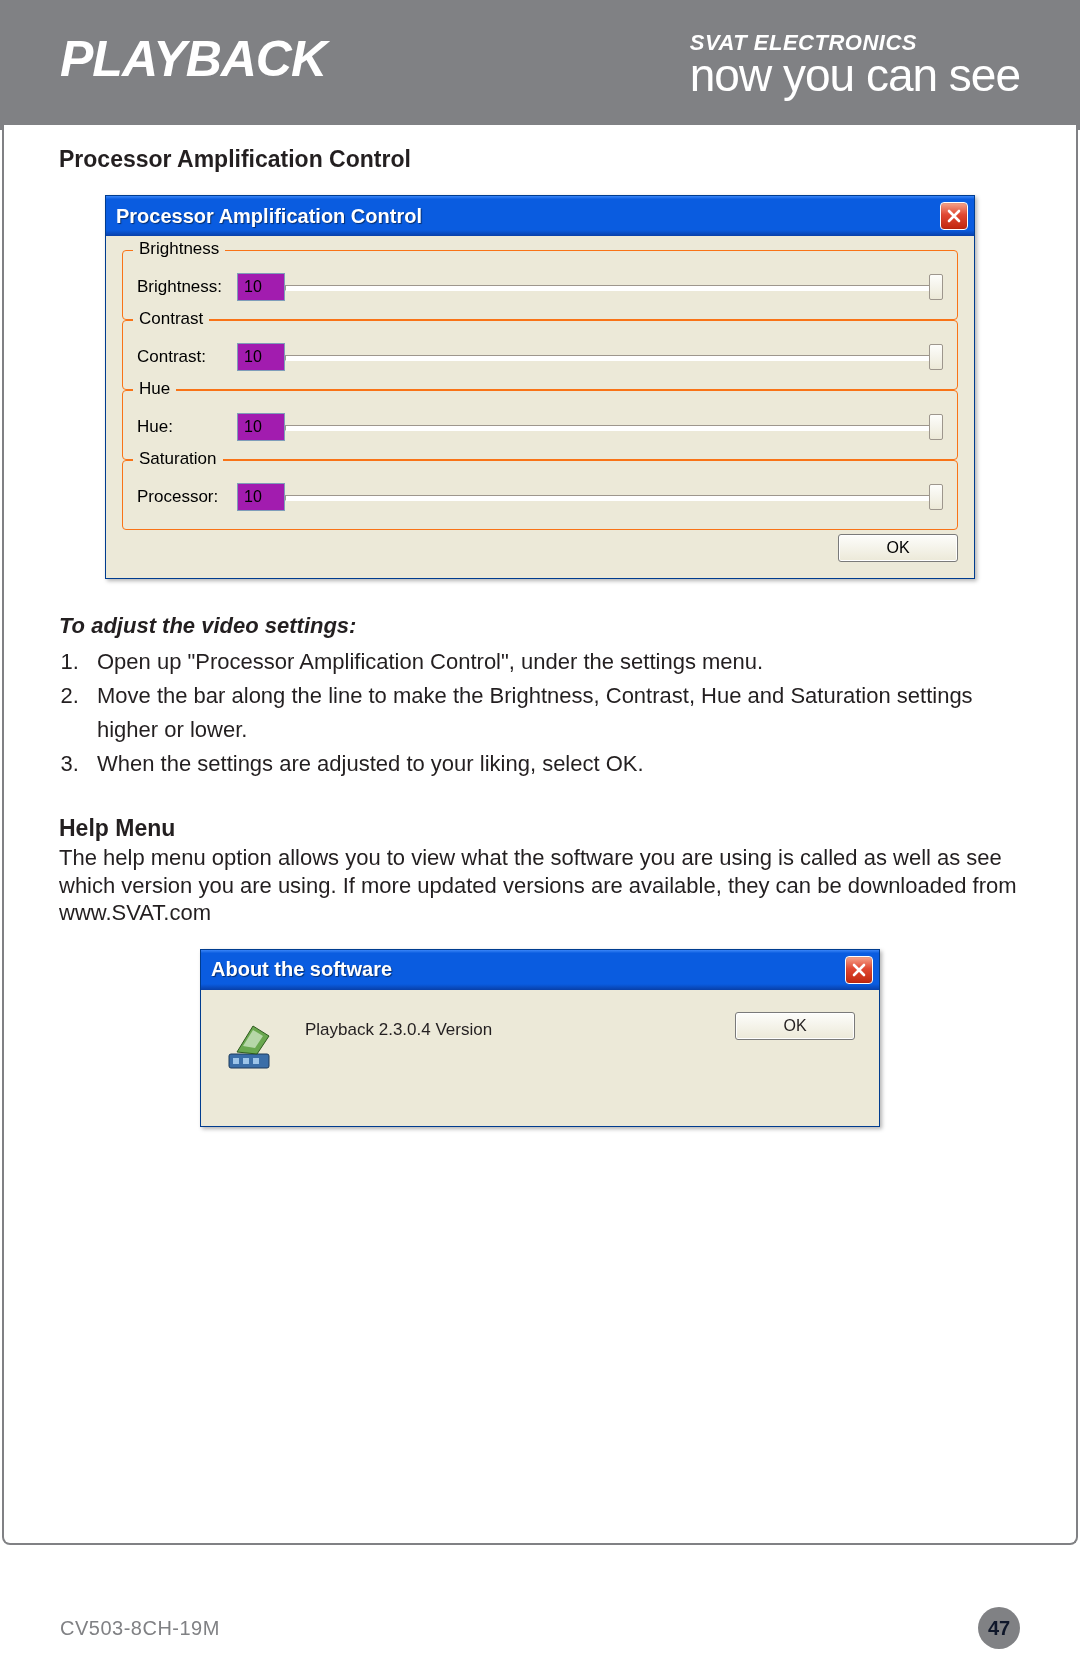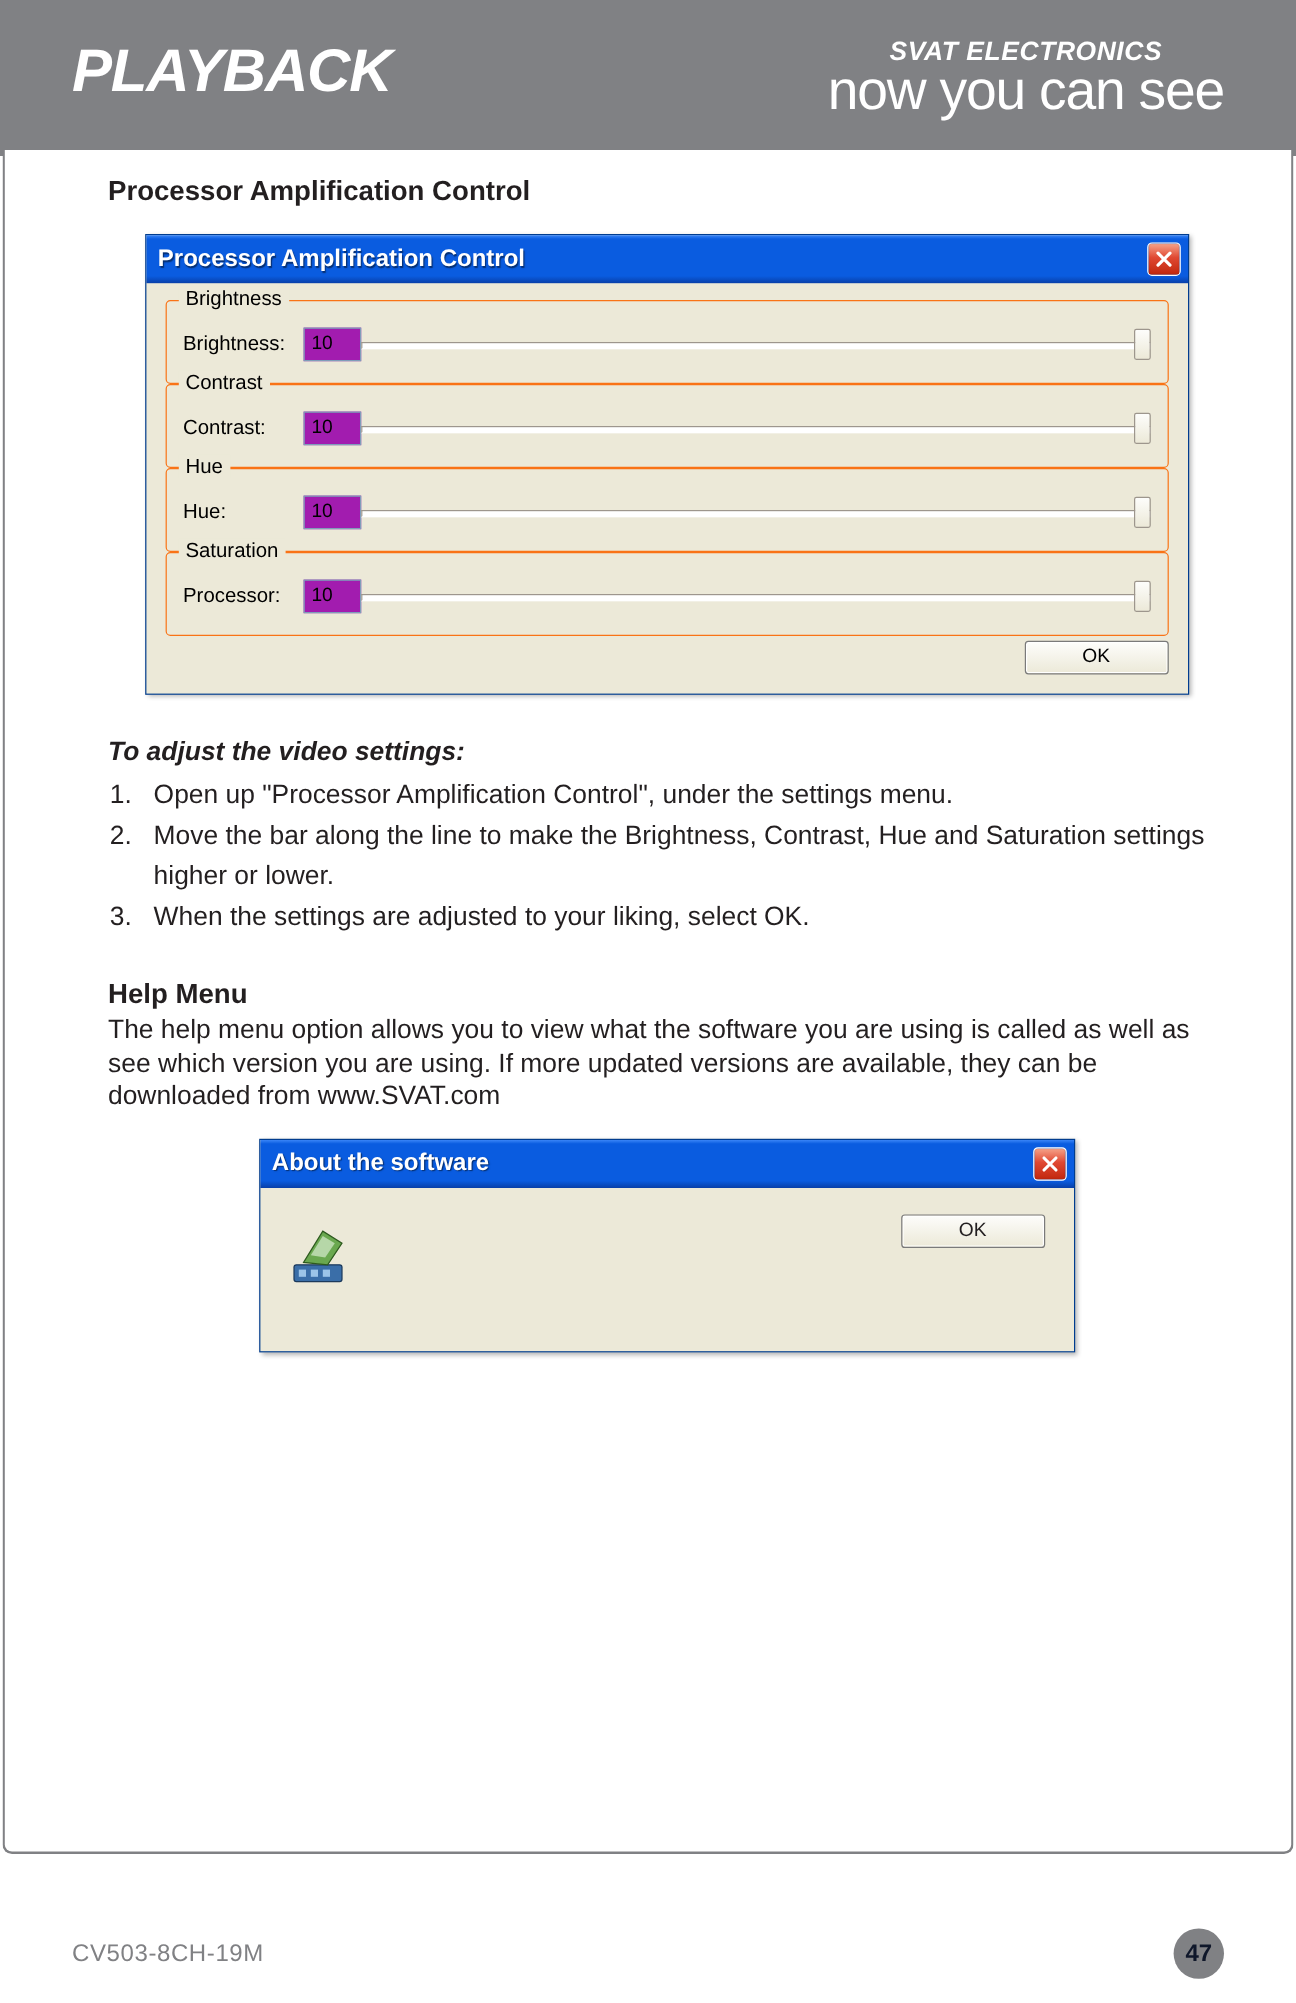--- a/index.html
+++ b/index.html
@@ -19,31 +19,31 @@
     justify-content: space-between;
     align-items: flex-start;
   }
   .page-title {
     color: #fff;
     font-size: 50px;
     font-weight: 700;
     font-style: italic;
     letter-spacing: -1px;
   }
-  .brand-block { text-align: center; color: #fff; }
+  .brand-block { text-align: left; color: #fff; }
   .brand-small { font-size: 22px; font-weight: 700; font-style: italic; letter-spacing: 0.5px; }
   .brand-big { font-size: 46px; font-weight: 400; letter-spacing: -1px; margin-top: -8px; }
   .content {
     background: #fff;
     margin: -5px 2px 0 2px;
     border-left: 2px solid #808184;
     border-right: 2px solid #808184;
     border-bottom: 2px solid #808184;
     border-radius: 0 0 8px 8px;
-    padding: 15px 55px 35px 86px;
+    padding: 15px 55px 35px 55px;
     min-height: 1420px;
     position: relative;
   }
   .section-h { font-size: 23px; font-weight: 700; margin-top: 6px; }
   .section-p { font-size: 22px; font-weight: 400; margin-top: 2px; line-height: 1.25; }
   .win-screenshot {
     margin: 22px auto 0 auto;
     width: 870px;
   }
   
@@ -275,20 +275,21 @@
         <div class="about-icon">
           <svg viewBox="0 0 56 56">
             <rect x="6" y="36" width="40" height="14" rx="2" fill="#3a6ea8" stroke="#1c3a5c" stroke-width="1"></rect>
             <rect x="10" y="40" width="6" height="6" fill="#9cc4e8"></rect>
             <rect x="20" y="40" width="6" height="6" fill="#9cc4e8"></rect>
             <rect x="30" y="40" width="6" height="6" fill="#9cc4e8"></rect>
             <polygon points="14,34 30,8 46,18 34,36" fill="#6aa84f" stroke="#2d5a1e" stroke-width="1"></polygon>
             <polygon points="20,28 30,12 40,18 32,30" fill="#b6d7a8"></polygon>
           </svg>
         </div>
+        <div class="about-text">Playback 2.3.0.4 Version</div>
         <div class="xp-btn about-ok">OK</div>
       </div>
     </div>
   </div>
 
 </div>
 
 <div class="footer">
   <div class="model-code">CV503-8CH-19M</div>
   <div class="page-num">47</div>

